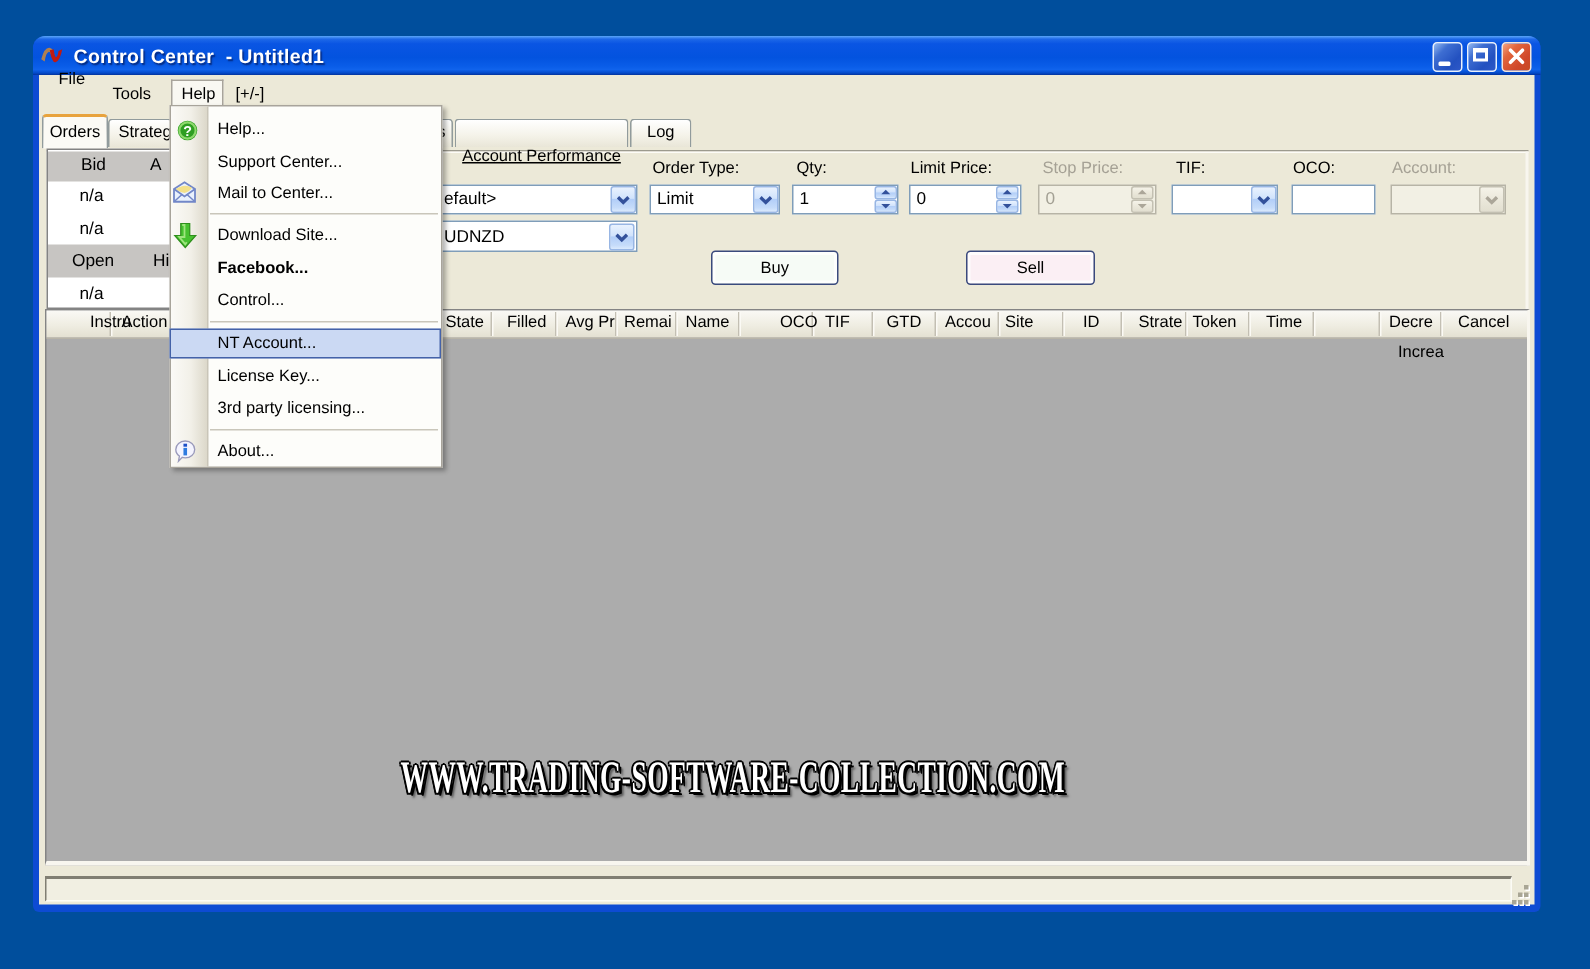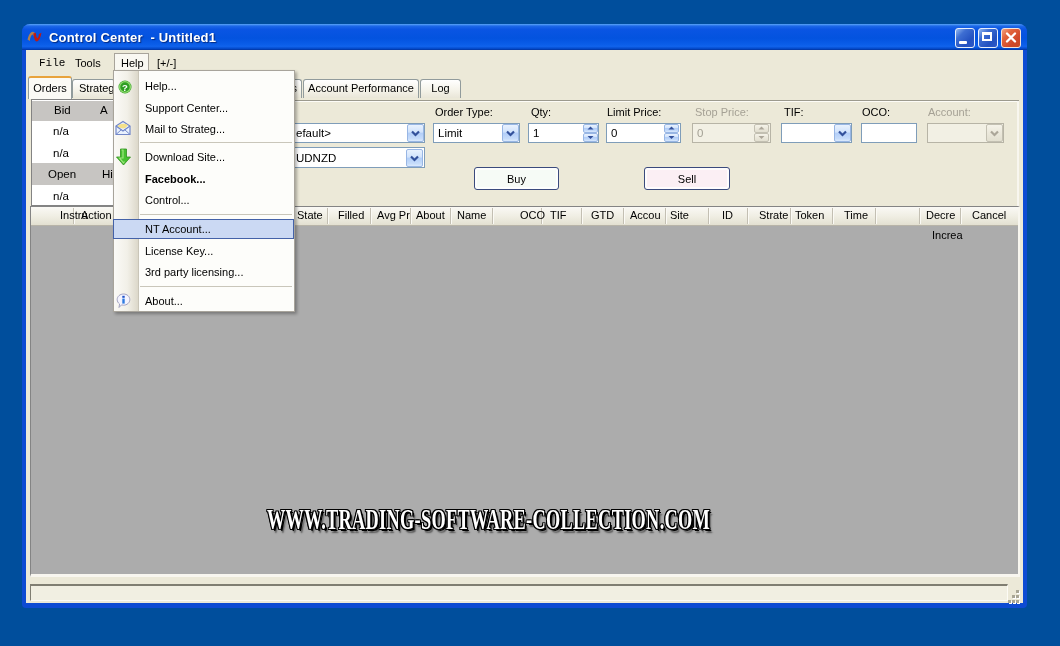--- a/index.html
+++ b/index.html
@@ -49,34 +49,34 @@
   </div>
   <div class="abs" style="left:1001px;top:28px;width:20px;height:20px;border-radius:3px;border:1px solid #F3E5DC;box-sizing:border-box;
     background:linear-gradient(135deg,#F2A382 0%,#E2653C 30%,#D0482A 70%,#C84A24 100%);">
     <svg width="18" height="18" viewBox="0 0 18 18">
         <path d="M5 4.5 L13 12.5 M13 4.5 L5 12.5" stroke="#fff" stroke-width="2.4" stroke-linecap="round"></path>
       </svg>
   </div>
 
   <div class="abs" style="left:26px;top:50px;width:997px;height:553px;background:#ECE9D8;"></div>
 
-  <div class="t11 abs" style="left:39px;top:57px;font-family:Liberation Mono, monospace;">File</div>
+  <div class="t11 abs" style="left:39px;top:47px;">File</div>
   <div class="t11 abs" style="left:75px;top:57px;">Tools</div>
   <div class="abs" style="left:114px;top:53px;width:35px;height:17px;background:#F9F8F2;border:1px solid #A8A49B;border-bottom:none;box-sizing:border-box;"></div>
   <div class="t11 abs" style="left:121px;top:57px;">Help</div>
   <div class="t11 abs" style="left:157px;top:57px;">[+/-]</div>
 
   <div class="abs" style="left:31px;top:100px;width:988px;height:1px;background:#9C9A8E;"></div>
   <div class="abs" style="left:31px;top:101px;width:988px;height:1px;background:#FDFCF7;"></div>
   <div class="abs" style="left:1017px;top:101px;width:2px;height:476px;background:#F8F6EF;"></div>
 
   <div class="tab" style="left:28px;top:76px;width:44px;height:23px;background:#FBFAF5;border-top:2px solid #E8A33D;padding-top:4px;">Orders</div>
   <div class="tab" style="left:72px;top:79px;width:43px;height:19px;padding-top:2px;overflow:hidden;text-align:left;padding-left:6px;">Strateg</div>
   <div class="tab" style="left:250px;top:79px;width:52px;height:19px;padding-top:2px;text-align:right;padding-right:4px;box-sizing:border-box;">s</div>
-  <div class="tab" style="left:303px;top:79px;width:116px;height:19px;padding-top:2px;">Account Performance</div>
+  <div class="tab" style="left:303px;top:79px;width:116px;height:19px;padding-top:18px;text-decoration:underline;">Account Performance</div>
   <div class="tab" style="left:420px;top:79px;width:41px;height:19px;padding-top:2px;">Log</div>
 
   <div class="abs" style="left:31px;top:99px;width:264px;height:107px;background:#fff;border:1px solid #838383;box-sizing:border-box;"></div>
   <div class="abs" style="left:32px;top:101px;width:262px;height:20px;background:#C7C5C2;"></div>
   <div class="t115 abs" style="left:54px;top:104px;">Bid</div>
   <div class="t115 abs" style="left:100px;top:104px;">A</div>
   <div class="t115 abs" style="left:53px;top:125px;">n/a</div>
   <div class="t115 abs" style="left:53px;top:146.5px;">n/a</div>
   <div class="abs" style="left:32px;top:163px;width:262px;height:21.5px;background:#C7C5C2;"></div>
   <div class="t115 abs" style="left:48px;top:168px;">Open</div>
@@ -220,21 +220,21 @@
   <div class="sep" style="left:919px;top:208px;height:16px;"></div>
     <div class="sepw" style="left:920px;top:208px;height:16px;"></div>
   <div class="sep" style="left:960px;top:208px;height:16px;"></div>
     <div class="sepw" style="left:961px;top:208px;height:16px;"></div>
 
   <div class="hlabel" style="left:35px;margin-left:25px;">Instru</div>
   <div class="hlabel" style="left:81px;">Action</div>
   <div class="hlabel" style="left:297px;">State</div>
   <div class="hlabel" style="left:338px;">Filled</div>
   <div class="hlabel" style="left:377px;">Avg Pr</div>
-  <div class="hlabel" style="left:416px;">About</div>
+  <div class="hlabel" style="left:416px;">Remai</div>
   <div class="hlabel" style="left:457px;">Name</div>
   <div class="hlabel" style="left:520px;">OCO</div>
   <div class="hlabel" style="left:550px;text-align:right;">TIF</div>
   <div class="hlabel" style="left:591px;">GTD</div>
   <div class="hlabel" style="left:630px;">Accou</div>
   <div class="hlabel" style="left:670px;">Site</div>
   <div class="hlabel" style="left:722px;">ID</div>
   <div class="hlabel" style="left:759px;">Strate</div>
   <div class="hlabel" style="left:795px;">Token</div>
   <div class="hlabel" style="left:844px;">Time</div>
@@ -257,21 +257,21 @@
   </div>
 
   <div class="abs" style="left:140px;top:142px;width:152px;height:1px;background:#C9C6BA;"></div>
   <div class="abs" style="left:140px;top:214px;width:152px;height:1px;background:#C9C6BA;"></div>
   <div class="abs" style="left:140px;top:286px;width:152px;height:1px;background:#C9C6BA;"></div>
 
   <div class="abs" style="left:113px;top:219px;width:181px;height:20px;background:#CBD9F3;border:1px solid #4462A8;box-sizing:border-box;"></div>
 
   <div class="mitem" style="top:80px;">Help...</div>
   <div class="mitem" style="top:101.5px;">Support Center...</div>
-  <div class="mitem" style="top:122.5px;">Mail to Strateg...</div>
+  <div class="mitem" style="top:122.5px;">Mail to Center...</div>
   <div class="mitem" style="top:151px;">Download Site...</div>
   <div class="mitem" style="top:172.5px;font-weight:bold;">Facebook...</div>
   <div class="mitem" style="top:194px;">Control...</div>
   <div class="mitem" style="top:222.5px;">NT Account...</div>
   <div class="mitem" style="top:244.5px;">License Key...</div>
   <div class="mitem" style="top:266px;">3rd party licensing...</div>
   <div class="mitem" style="top:295px;">About...</div>
 
   <svg class="abs" style="left:118px;top:80px;" width="14" height="14" viewBox="0 0 14 14">
     <circle cx="7" cy="7" r="6.5" fill="#2E9E22"></circle>

